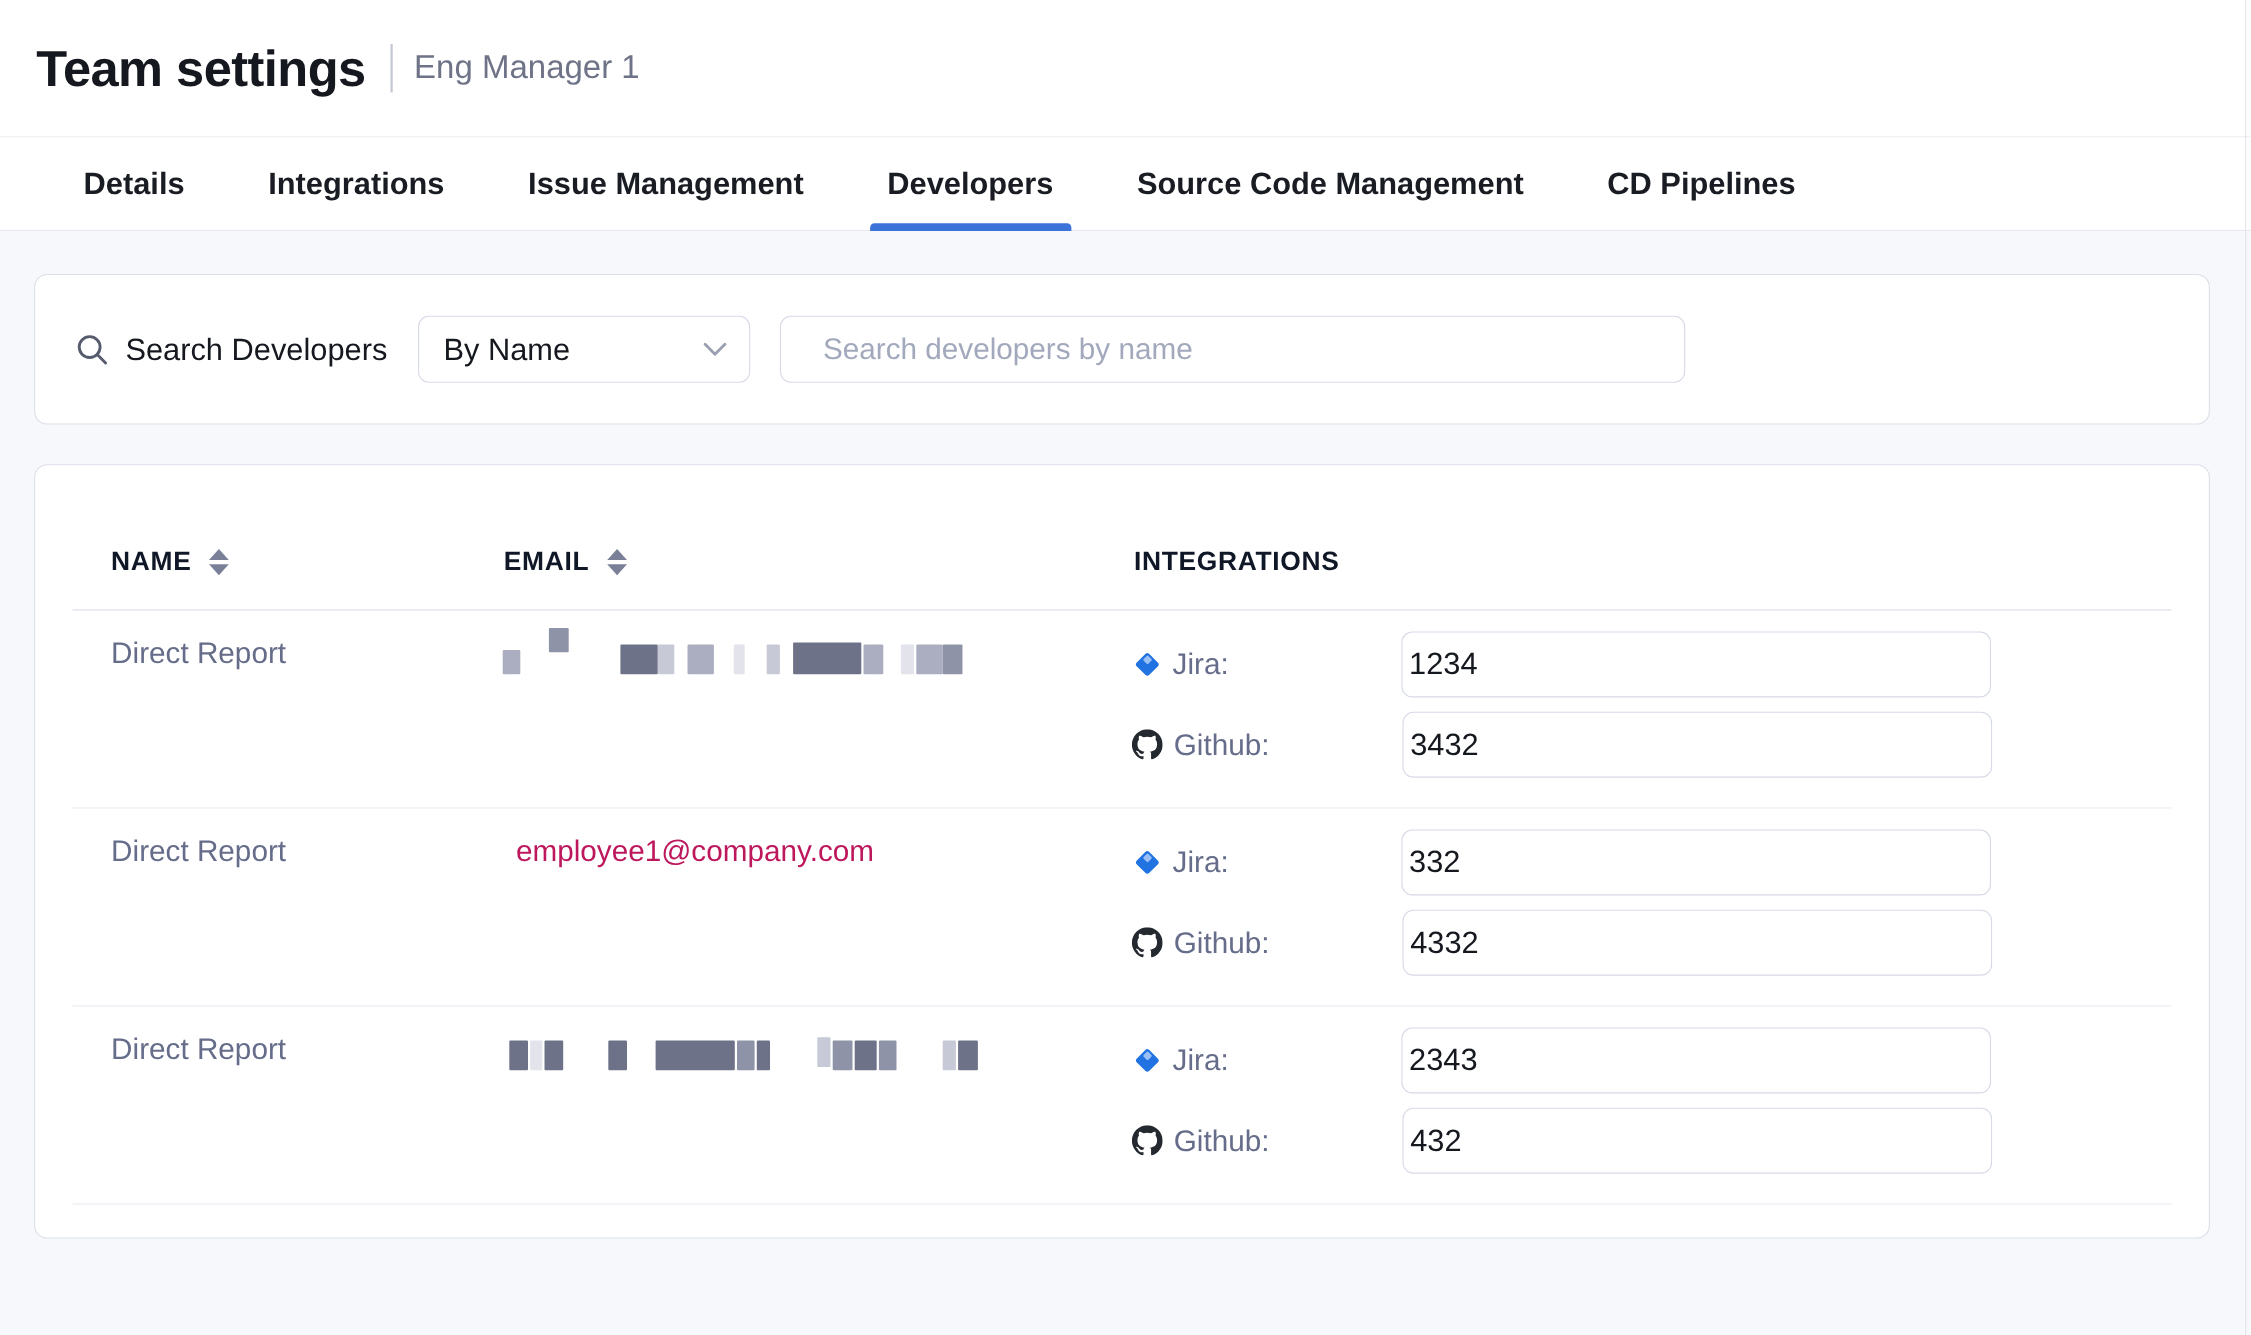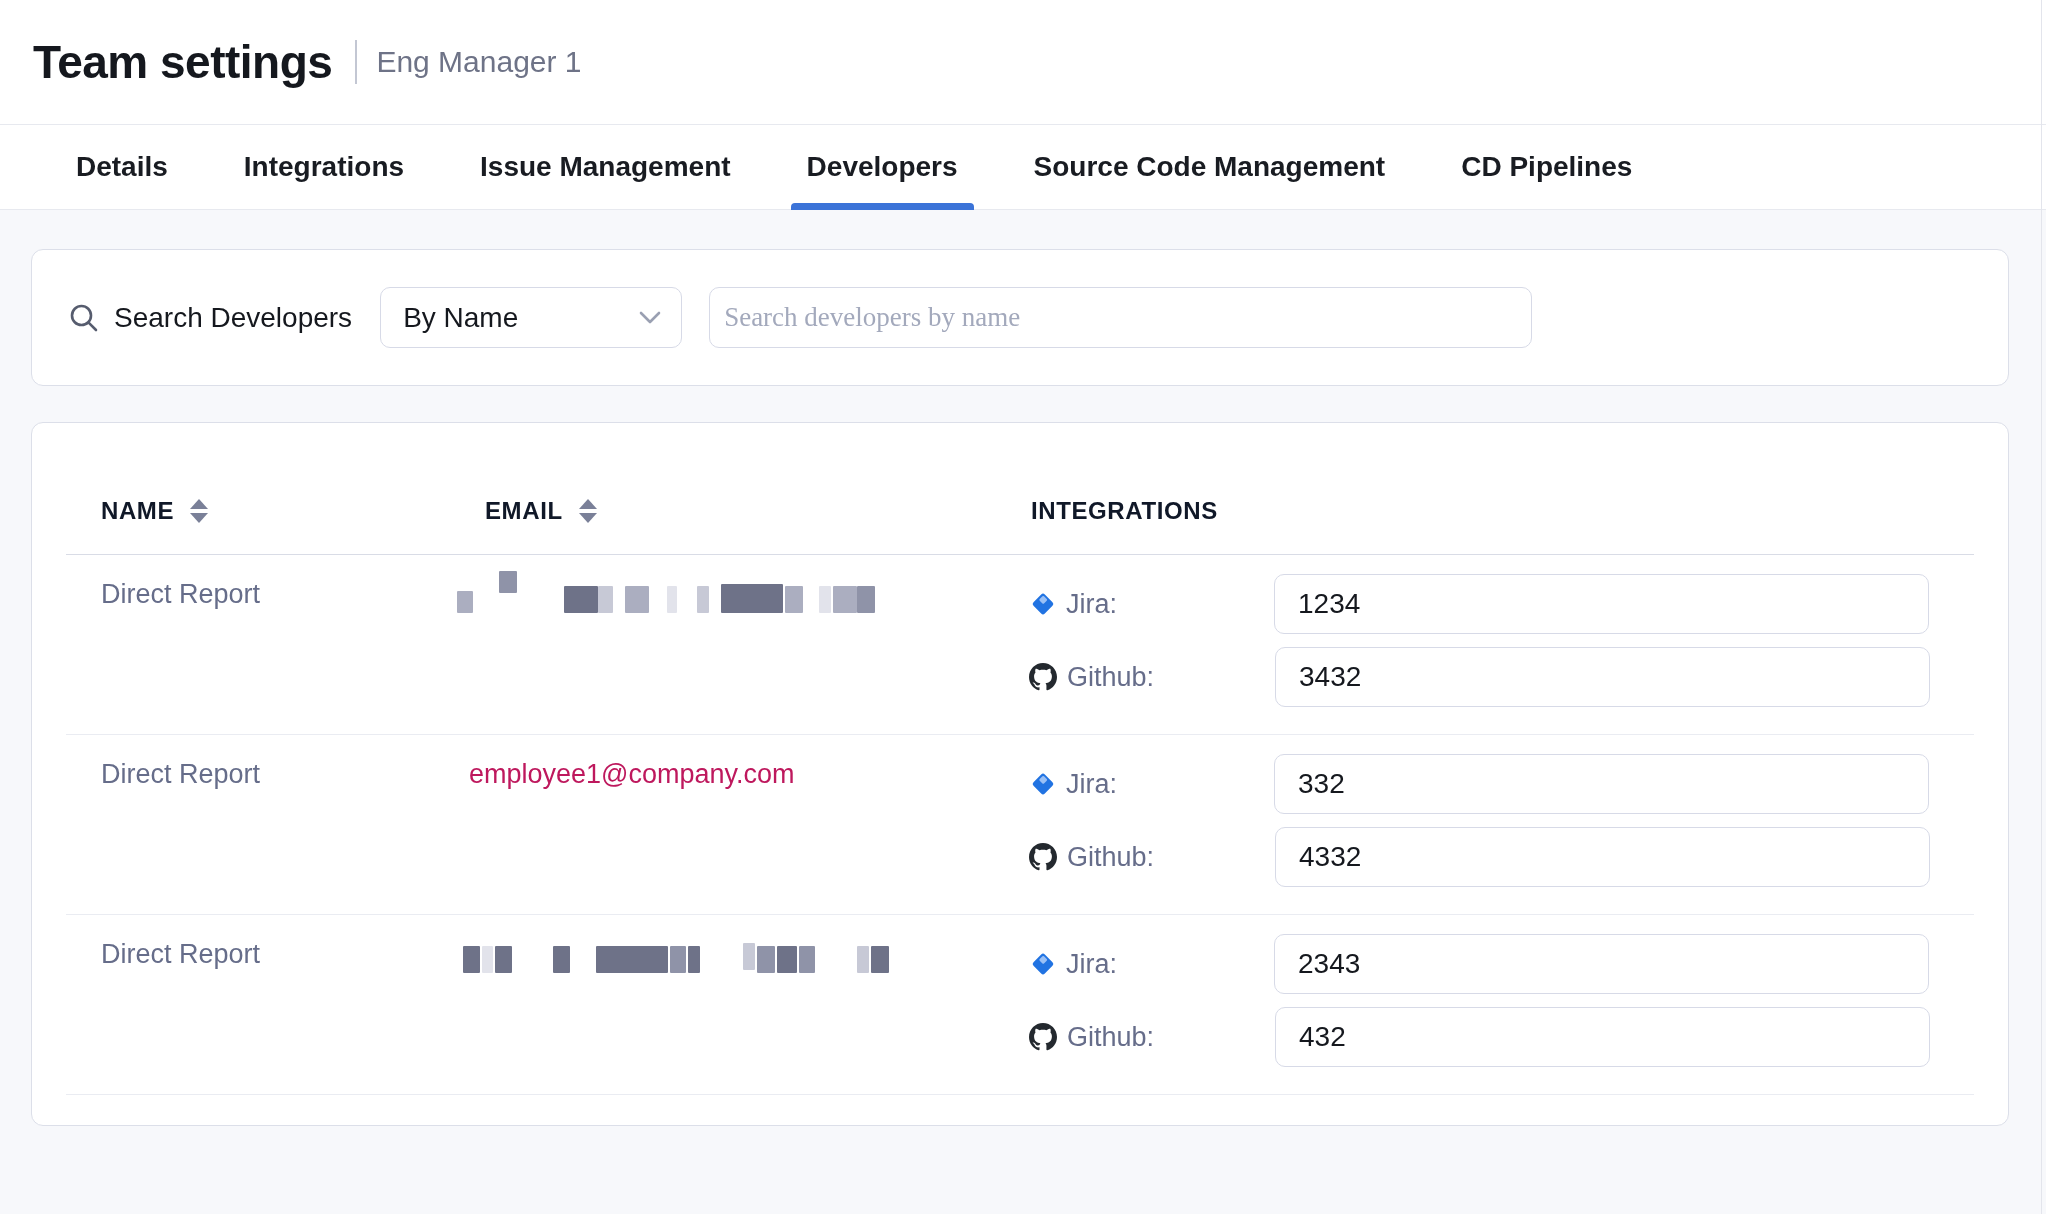--- a/index.html
+++ b/index.html
@@ -41,62 +41,62 @@
   .filter-select {
     width:302px; height:61px; border:1.5px solid #D7DAE7; border-radius:10px;
     display:flex; align-items:center; justify-content:space-between;
     padding:0 20px 0 22px; cursor:pointer; background:#fff;
   }
   .filter-select-value { font-size:28px; color:#15181E; }
   .chevron-icon { width:22px; height:14px; flex:none; }
   .search-input {
     width:823px; height:61px; margin-left:27px;
     border:1.5px solid #D7DAE7; border-radius:10px;
-    font-family:Liberation Serif, serif; font-size:27px; color:#1d4ed8;
-    padding:0 14px; outline:none; background:#fff;
+    font-family:Liberation Sans, sans-serif; font-size:27px; color:#1d4ed8;
+    padding:0 38px; outline:none; background:#fff;
   }
   .search-input::placeholder { color:#A3A9BC; }
   
   .table-card {
     position:absolute; left:31px; top:422px; width:1978px; height:704px;
     background:#FFFFFF; border:1.5px solid #DCDFE9; border-radius:12px;
   }
   .thead { position:relative; height:132px; }
   .thead::after {
     content:""; position:absolute; left:34px; right:34px; bottom:0;
     height:1.5px; background:#D9DCE6;
   }
   .th {
     position:absolute; bottom:30px; display:flex; align-items:center; gap:16px;
     font-size:24px; font-weight:700; color:#101828; letter-spacing:0.6px;
   }
   .th-name  { left:69px;justify-content:flex-end; }
-  .th-email { left:453px; }
+  .th-email { left:426px; }
   .th-integrations { left:999px; }
   .sort { display:flex; flex-direction:column; gap:4px; cursor:pointer; }
   .tri-up   { width:0; height:0; border-left:9px solid transparent; border-right:9px solid transparent; border-bottom:10px solid #7A8098; }
   .tri-down { width:0; height:0; border-left:9px solid transparent; border-right:9px solid transparent; border-top:10px solid #7A8098; }
   .trow { position:relative; height:180px; }
   .trow::after {
     content:""; position:absolute; left:34px; right:34px; bottom:0;
     height:1.5px; background:#EAECF2;
   }
   .cell-name  { position:absolute; left:69px;  top:24px; font-size:27px; color:#666D8A; }
   .cell-email { position:absolute; left:437px; top:24px; font-size:27px; color:#be185d; }
   .redaction  { position:absolute; left:437px; top:0; width:460px; height:80px; }
   .redaction div { position:absolute; border-radius:1px; }
   .integrations { position:absolute; left:997px; top:19px; }
   .int-line { display:flex; align-items:center; height:60px; margin-bottom:13px;justify-content:center; }
   .int-icon { width:26px; height:26px; margin-right:10px; flex:none; }
   .int-icon.gh { width:28px; height:28px; }
   .int-label { width:208px; font-size:27px; color:#666D8A; }
   .int-input {
-    width:655px; height:60px; border:1.5px solid #D7DAE7; border-radius:10px;
+    width:536px; height:60px; border:1.5px solid #D7DAE7; border-radius:10px;
     font-family:"Liberation Sans", sans-serif; font-size:28px; color:#15181E;
-    padding:0 23px; outline:none; background:#fff;
+    padding:0 6px; outline:none; background:#fff;
   }
   
   .scroll-edge { position:absolute; left:2041px; top:0; width:1px; height:1214px; background:#E3E5EC; }
 </style>
 </head>
 <body>
 
 <div class="page">
 
   <header class="app-header">

